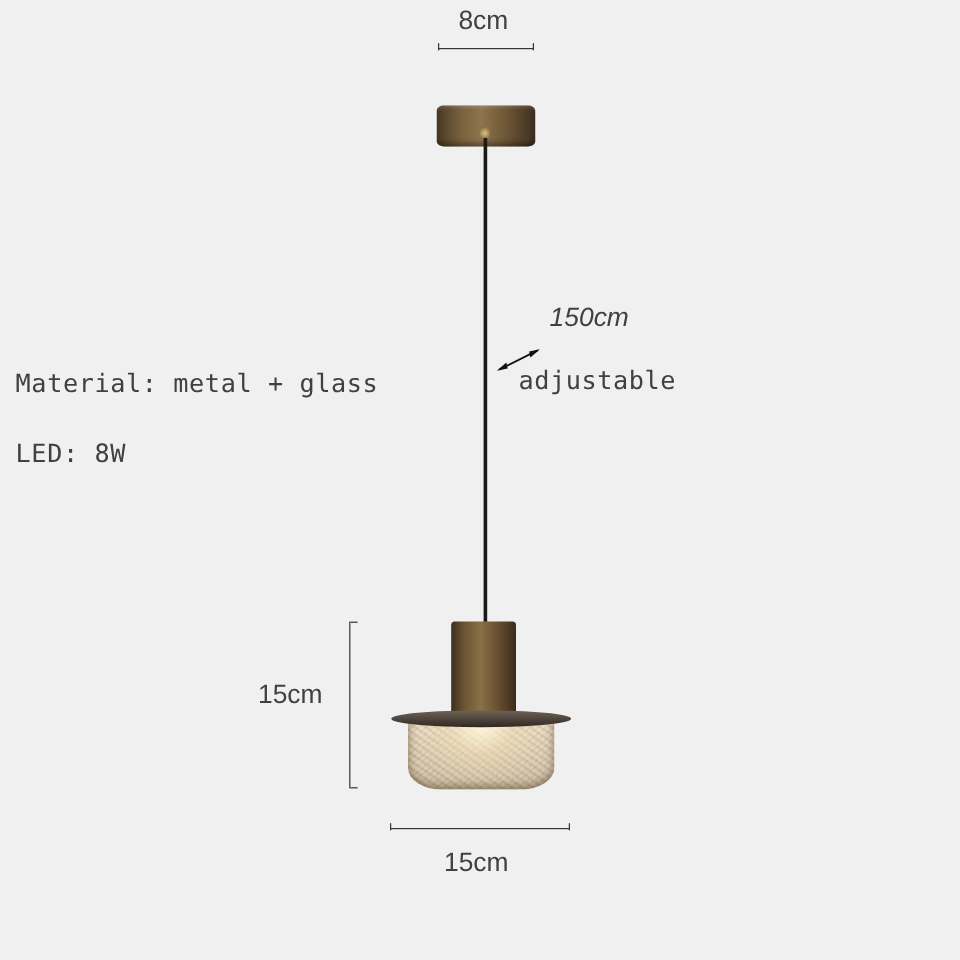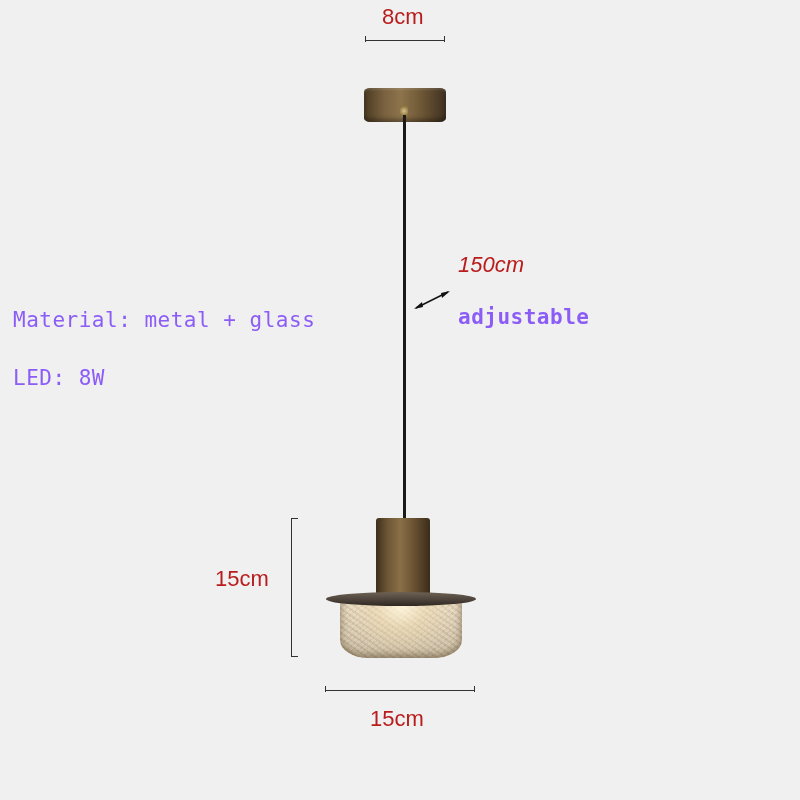--- a/index.html
+++ b/index.html
@@ -13,27 +13,27 @@
       position: relative;
       overflow: hidden;
       font-family: "DejaVu Sans Mono", "Liberation Mono", monospace;
       color: #111;
     }
     .abs { position: absolute; }
 
     .dim-label {
       font-family: "Liberation Sans", "DejaVu Sans", sans-serif;
       font-size: 22px;
-      color: #b91c1c;
+      color: #404040;
       white-space: nowrap;
     }
     .spec-text {
       font-family: "DejaVu Sans Mono", "Liberation Mono", monospace;
       font-size: 21px;
-      color: #8b5cf6;
+      color: #404040;
       white-space: nowrap;
       letter-spacing: 0.5px;
     }
 
     
     .hbar { height: 0; border-top: 1.5px solid #333; }
     .hbar::before, .hbar::after {
       content: ""; position: absolute; top: -5px; width: 0; height: 6px;
       border-left: 1.5px solid #333;
     }
@@ -100,21 +100,21 @@
 <div class="abs stem"></div>
 <div class="abs shade"></div>
 <div class="abs disc"></div>
 
 <svg class="abs arrow-svg" viewBox="0 0 40 24">
   <line x1="4" y1="20" x2="36" y2="4" stroke="#111" stroke-width="1.5"></line>
   <polygon points="2,21 10,14 11,19" fill="#111"></polygon>
   <polygon points="38,3 30,10 29,5" fill="#111"></polygon>
 </svg>
 <div class="abs dim-label" style="left:458px; top:252px;font-style:italic;">150cm</div>
-<div class="abs spec-text" style="left:458px; top:305px;font-weight:bold;">adjustable</div>
+<div class="abs spec-text" style="left:432px; top:305px;">adjustable</div>
 
 <div class="abs spec-text" style="left:13px; top:308px;">Material: metal + glass</div>
 <div class="abs spec-text" style="left:13px; top:366px;">LED: 8W</div>
 
 <div class="abs vbar" style="left:291px; top:518px; height:139px;"></div>
 <div class="abs dim-label" style="left:215px; top:566px;">15cm</div>
 
 <div class="abs hbar" style="left:325px; top:690px; width:150px;"></div>
 <div class="abs dim-label" style="left:370px; top:706px;">15cm</div>
 

